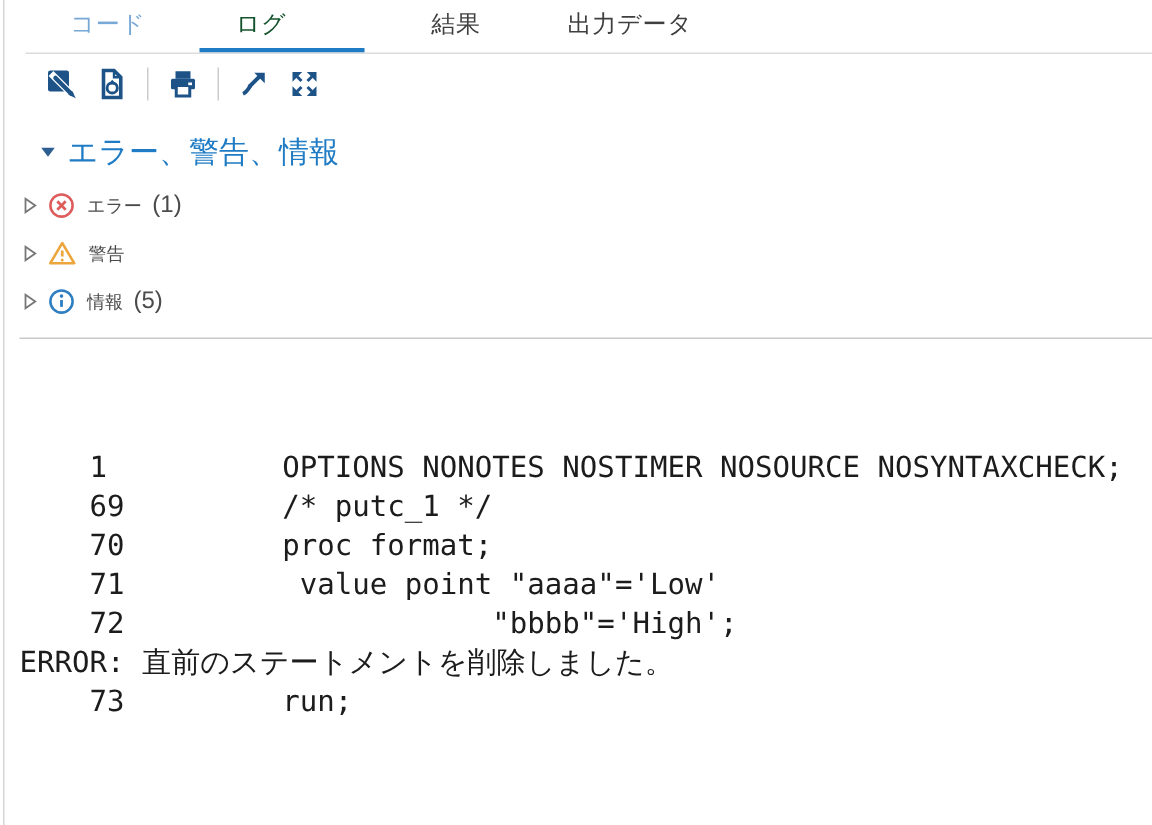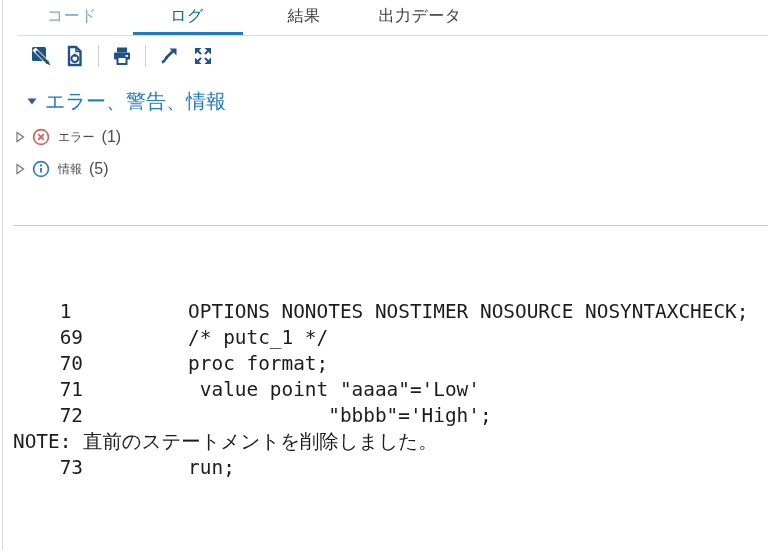--- a/index.html
+++ b/index.html
@@ -17,21 +17,21 @@
 
   
   .tabbar { position: absolute; left: 0; top: 0; width: 768px; height: 36px; }
   .tabbar-line { position: absolute; left: 17px; right: 0; top: 35px; height: 1px; background: #dcdcdc; }
   .tab {
     position: absolute; top: 0; height: 32px; width: 110px;
     display: flex; align-items: center; justify-content: center;
     font-size: 16px; cursor: pointer; letter-spacing: 0.5px;
   }
   .tab.t0 { left: 17px;  color: #78a9d6; }
-  .tab.t1 { left: 132px; color: #0369a1; }
+  .tab.t1 { left: 119px; color: #14532d; }
   .tab.t2 { left: 249px; color: #3f3f3f; }
   .tab.t3 { left: 365px; color: #3f3f3f; }
   .tab-underline { position: absolute; left: 133px; top: 32px; width: 110px; height: 3px; background: #1e7bc4; }
 
   
   .toolbar {
     position: absolute; left: 30px; top: 44px; height: 24px;
     display: flex; align-items: center; gap: 12px;
   }
   .tool-btn { width: 22px; height: 22px; display: inline-flex; align-items: center; justify-content: center; cursor: pointer; }
@@ -149,35 +149,51 @@
       <span class="label">エラー</span>
       <span class="count">(1)</span>
     </div>
     <div class="tree-row">
       <span style="display:inline-flex;">
         <svg width="10" height="12" viewBox="0 0 10 12">
             <polygon points="2,1.5 8.5,6 2,10.5" fill="#ffffff" stroke="#767676" stroke-width="1.2"></polygon>
           </svg>
       </span>
       <span style="display:inline-flex;">
+        <svg width="19" height="18" viewBox="0 0 19 18">
+          <path d="M9.5,2 L17.5,15.5 H1.5 Z" fill="#ffffff" stroke="#eca63c" stroke-width="1.7" stroke-linejoin="round"></path>
+          <line x1="9.5" y1="7" x2="9.5" y2="11" stroke="#eca63c" stroke-width="1.8"></line>
+          <circle cx="9.5" cy="13.3" r="1" fill="#eca63c"></circle>
+        </svg>
+      </span>
+      <span class="label">警告</span>
+      <span class="count"></span>
+    </div>
+    <div class="tree-row">
+      <span style="display:inline-flex;">
+        <svg width="10" height="12" viewBox="0 0 10 12">
+            <polygon points="2,1.5 8.5,6 2,10.5" fill="#ffffff" stroke="#767676" stroke-width="1.2"></polygon>
+          </svg>
+      </span>
+      <span style="display:inline-flex;">
         <svg width="18" height="18" viewBox="0 0 18 18">
           <circle cx="9" cy="9" r="7.4" fill="#ffffff" stroke="#2e7fc2" stroke-width="1.7"></circle>
           <circle cx="9" cy="5.4" r="1.2" fill="#2e7fc2"></circle>
           <line x1="9" y1="8" x2="9" y2="12.6" stroke="#2e7fc2" stroke-width="1.9"></line>
         </svg>
       </span>
       <span class="label">情報</span>
       <span class="count">(5)</span>
     </div>
   </div>
 
   <div class="section-divider"></div>
 
   <div class="log">
     <div class="log-line">    1          OPTIONS NONOTES NOSTIMER NOSOURCE NOSYNTAXCHECK;</div>
     <div class="log-line">    69         /* putc_1 */</div>
     <div class="log-line">    70         proc format;</div>
     <div class="log-line">    71          value point "aaaa"='Low'</div>
     <div class="log-line">    72                     "bbbb"='High';</div>
-    <div class="log-line note">NOTE: 直前のステートメントを削除しました。</div>
+    <div class="log-line note">ERROR: 直前のステートメントを削除しました。</div>
     <div class="log-line">    73         run;</div>
   </div>
 </div>
 
 </body></html>

